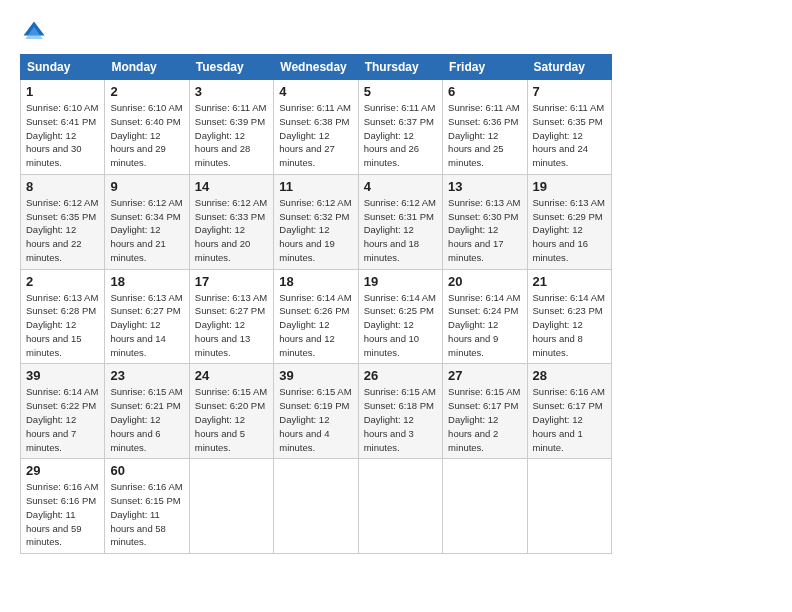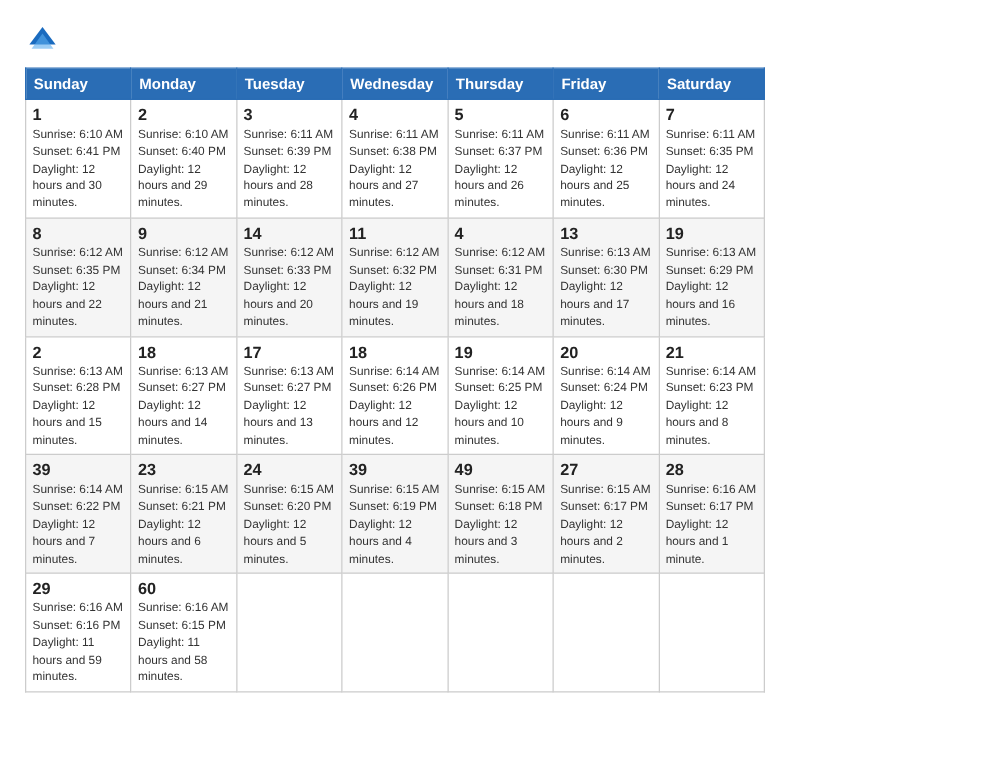--- a/index.html
+++ b/index.html
@@ -155,21 +155,21 @@
           <td><span class="day-num">18</span><span class="day-detail">Sunrise: 6:14 AM<br>Sunset: 6:26 PM<br>Daylight: 12 hours and 12 minutes.</span></td>
           <td><span class="day-num">19</span><span class="day-detail">Sunrise: 6:14 AM<br>Sunset: 6:25 PM<br>Daylight: 12 hours and 10 minutes.</span></td>
           <td><span class="day-num">20</span><span class="day-detail">Sunrise: 6:14 AM<br>Sunset: 6:24 PM<br>Daylight: 12 hours and 9 minutes.</span></td>
           <td><span class="day-num">21</span><span class="day-detail">Sunrise: 6:14 AM<br>Sunset: 6:23 PM<br>Daylight: 12 hours and 8 minutes.</span></td>
         </tr>
         <tr>
           <td><span class="day-num">39</span><span class="day-detail">Sunrise: 6:14 AM<br>Sunset: 6:22 PM<br>Daylight: 12 hours and 7 minutes.</span></td>
           <td><span class="day-num">23</span><span class="day-detail">Sunrise: 6:15 AM<br>Sunset: 6:21 PM<br>Daylight: 12 hours and 6 minutes.</span></td>
           <td><span class="day-num">24</span><span class="day-detail">Sunrise: 6:15 AM<br>Sunset: 6:20 PM<br>Daylight: 12 hours and 5 minutes.</span></td>
           <td><span class="day-num">39</span><span class="day-detail">Sunrise: 6:15 AM<br>Sunset: 6:19 PM<br>Daylight: 12 hours and 4 minutes.</span></td>
-          <td><span class="day-num">49</span><span class="day-detail">Sunrise: 6:15 AM<br>Sunset: 6:18 PM<br>Daylight: 12 hours and 3 minutes.</span></td>
+          <td><span class="day-num">26</span><span class="day-detail">Sunrise: 6:15 AM<br>Sunset: 6:18 PM<br>Daylight: 12 hours and 3 minutes.</span></td>
           <td><span class="day-num">27</span><span class="day-detail">Sunrise: 6:15 AM<br>Sunset: 6:17 PM<br>Daylight: 12 hours and 2 minutes.</span></td>
           <td><span class="day-num">28</span><span class="day-detail">Sunrise: 6:16 AM<br>Sunset: 6:17 PM<br>Daylight: 12 hours and 1 minute.</span></td>
         </tr>
         <tr>
           <td><span class="day-num">29</span><span class="day-detail">Sunrise: 6:16 AM<br>Sunset: 6:16 PM<br>Daylight: 11 hours and 59 minutes.</span></td>
           <td><span class="day-num">60</span><span class="day-detail">Sunrise: 6:16 AM<br>Sunset: 6:15 PM<br>Daylight: 11 hours and 58 minutes.</span></td>
           <td class="empty-cell"></td>
           <td class="empty-cell"></td>
           <td class="empty-cell"></td>
           <td class="empty-cell"></td>

